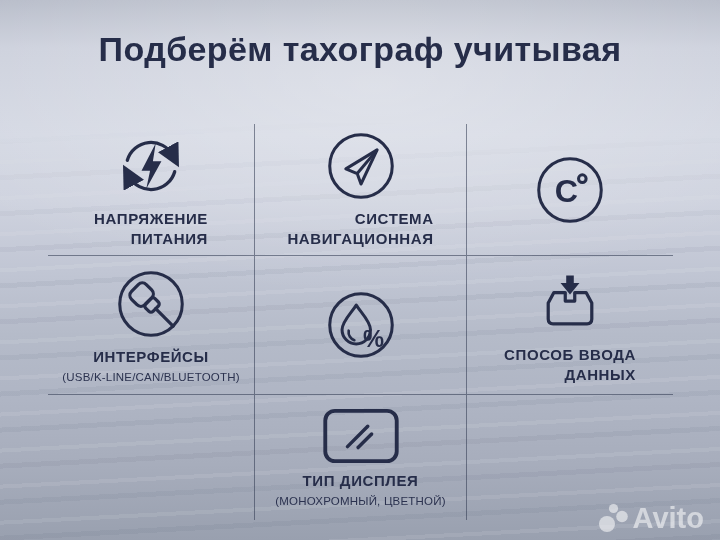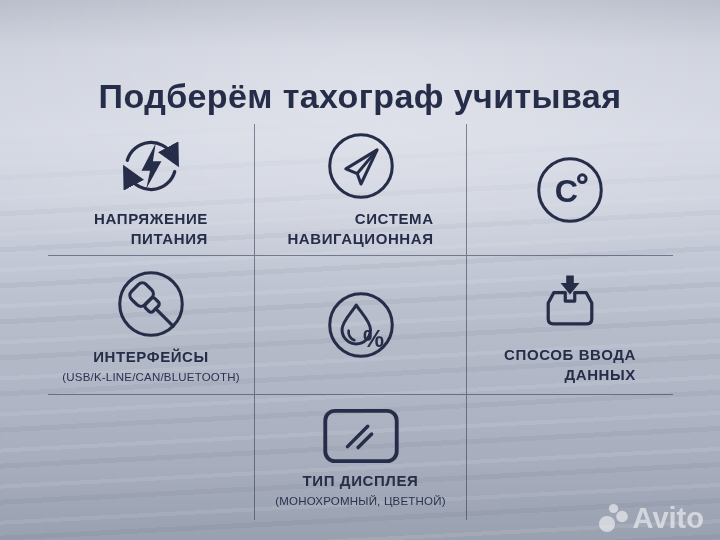--- a/index.html
+++ b/index.html
@@ -9,21 +9,21 @@
   .glow{position:absolute;inset:0;
     background:radial-gradient(95% 55% at 52% 16%, rgba(255,255,255,.30), rgba(255,255,255,0) 70%);}
   .texture{position:absolute;inset:0;
     background:repeating-linear-gradient(177deg,
       rgba(255,255,255,0) 0 16px, rgba(255,255,255,.09) 16px 20px,
       rgba(255,255,255,0) 20px 31px, rgba(60,70,95,.06) 31px 36px);
     -webkit-mask-image:linear-gradient(180deg, transparent 0 22%, #000 48%);
     mask-image:linear-gradient(180deg, transparent 0 22%, #000 48%);}
   .title{position:absolute;top:30px;left:0;right:0;text-align:center;
     color:#262d49;font-weight:bold;font-size:34px;line-height:39px;letter-spacing:.4px;}
-  .title span{display:block;margin-top:47px;}
+  .title span{display:block;}
   .grid{position:absolute;left:48px;top:124px;width:625px;height:396px;
     display:grid;grid-template-columns:207px 212px 206px;grid-template-rows:132px 139px 125px;}
   .cell{box-sizing:border-box;display:flex;flex-direction:column;align-items:center;
     justify-content:center;gap:7px;padding:3px 4px;
     border-right:1px solid rgba(44,52,76,.55);border-bottom:1px solid rgba(44,52,76,.55);}
   .cell:nth-child(3n){border-right:none;}
   .cell:nth-child(n+7){border-bottom:none;}
   .label{text-align:right;color:#262d49;font-weight:bold;font-size:15px;line-height:20px;letter-spacing:.6px;}
   .label span{display:block;}
   .subtitle{text-align:left;color:#2b324f;font-size:11.5px;letter-spacing:.2px;margin-top:-3px;}

